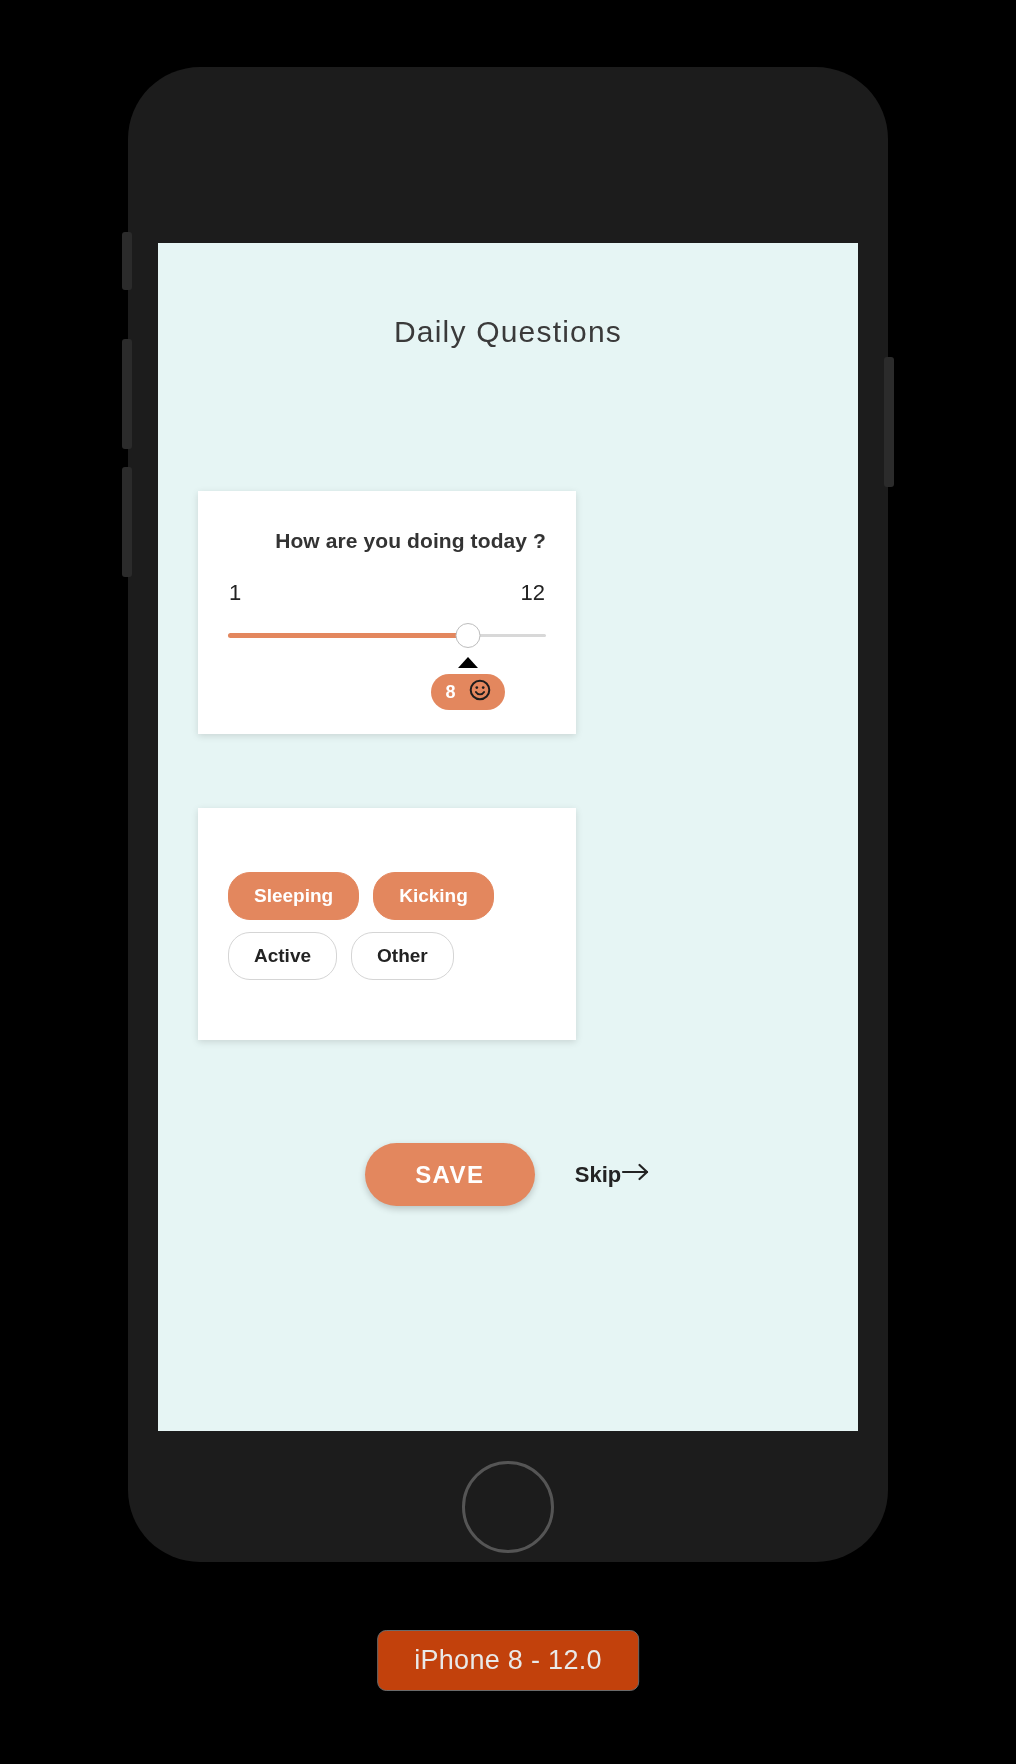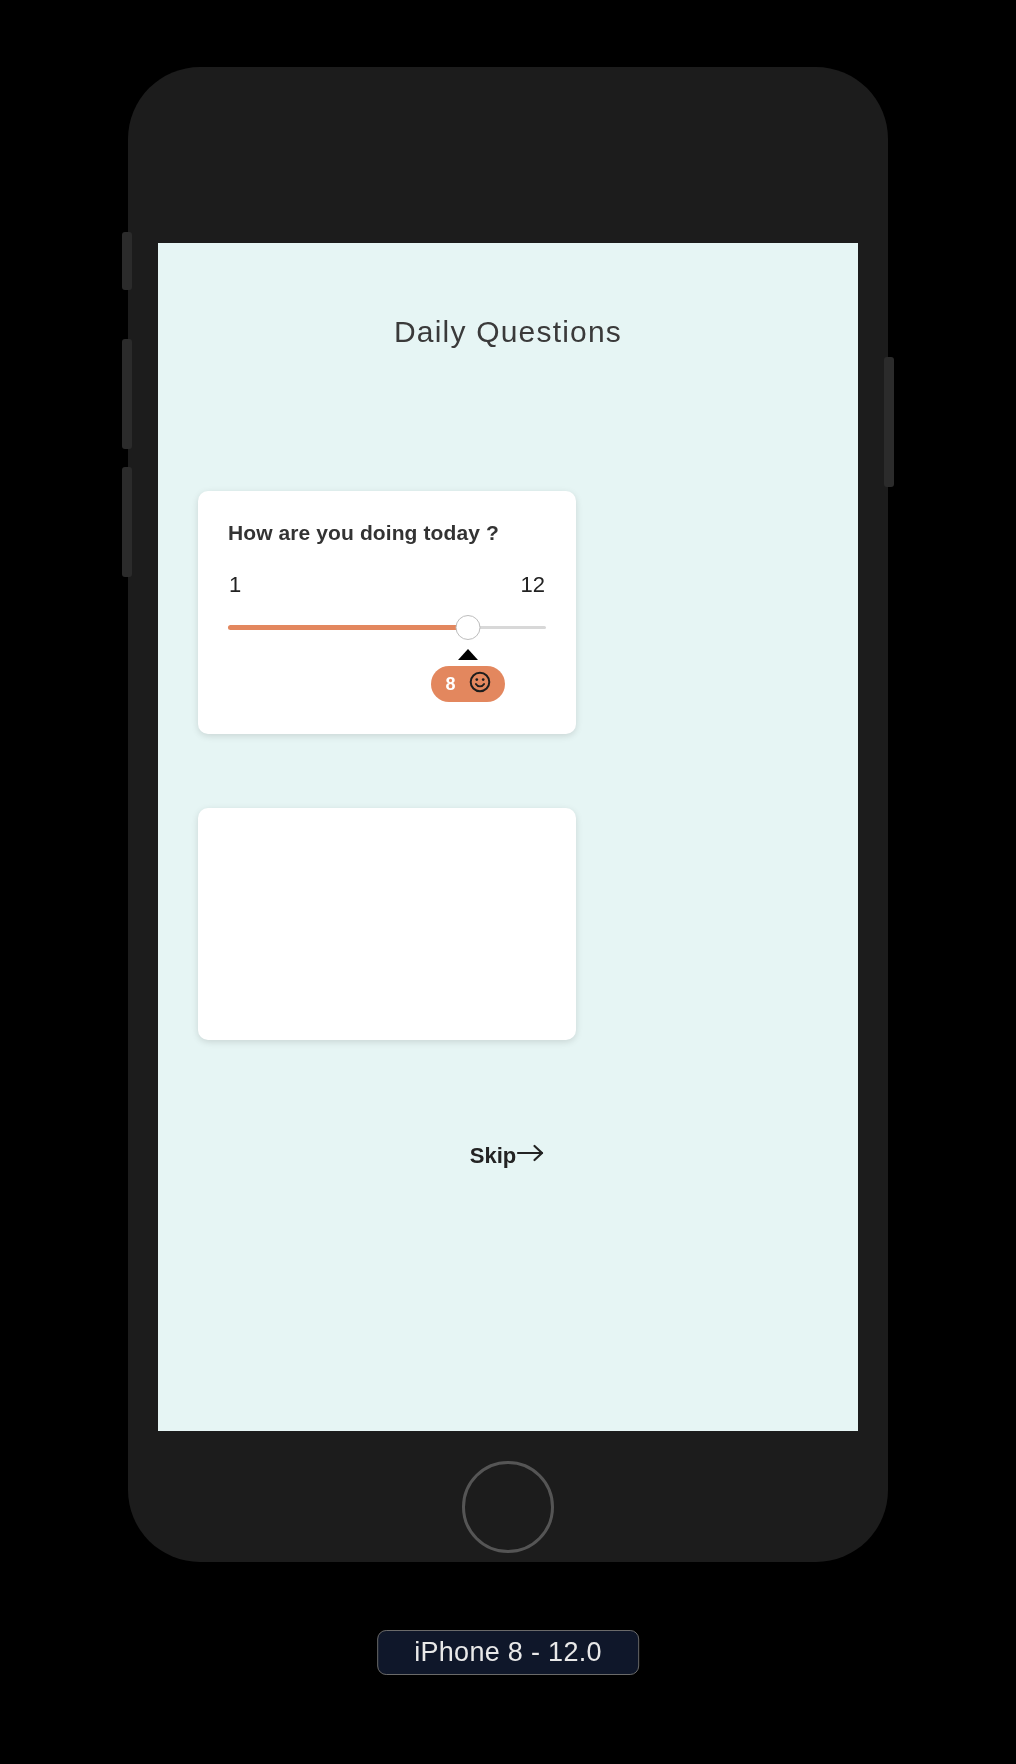--- a/index.html
+++ b/index.html
@@ -118,24 +118,25 @@
     color: #3a3a3a;
     letter-spacing: 1.2px;
   }
 
   
   .card {
     position: absolute;
     left: 40px;
     width: 378px;
     background: #ffffff;
-    border-radius: 10px;
+    border-radius: 0;
     box-shadow: 0 2px 7px rgba(0,0,0,0.13);
     box-sizing: border-box;
-    padding: 30px 30px 0 30px;
+    padding: 38px 30px 0 30px;
+    text-align: right;
   }
   .card-mood  { top: 248px; height: 243px; }
   .card-baby  { top: 565px; height: 232px; }
 
   .card-question {
     font-size: 21px;
     font-weight: bold;
     color: #333333;
     letter-spacing: 0.1px;
   }
@@ -285,26 +286,26 @@
     border-radius: 50%;
     box-sizing: border-box;
   }
 
   
   .device-label {
     position: absolute;
     left: 50%;
     transform: translateX(-50%);
     top: 1630px;
-    background: #0f172a;
+    background: #c2410c;
     border: 1.5px solid #6a6a6a;
     border-radius: 9px;
     color: #e9e9e9;
     font-size: 27px;
-    padding: 6px 36px;
+    padding: 14px 36px;
     letter-spacing: 0.3px;
   }
 </style>
 </head>
 <body>
 
 <div class="phone-frame">
 
   <div class="side-btn silent"></div>
   <div class="side-btn vol-up"></div>
@@ -337,23 +338,30 @@
               <circle cx="7.8" cy="8.6" r="1.35" fill="#1d1d1d"></circle>
               <circle cx="14.2" cy="8.6" r="1.35" fill="#1d1d1d"></circle>
               <path d="M6.9 13.1 A4.8 4.8 0 0 0 15.1 13.1" fill="none" stroke="#1d1d1d" stroke-width="1.9" stroke-linecap="round"></path>
             </svg>
           </span>
         </div>
       </div>
     </div>
 
     <div class="card card-baby">
+      <div class="chips" id="baby-chips">
+          <div class="chip selected"><span>Sleeping</span></div>
+          <div class="chip selected"><span>Kicking</span></div>
+          <div class="chip unselected"><span>Active</span></div>
+          <div class="chip unselected"><span>Other</span></div>
+        </div>
     </div>
 
     <div class="actions">
+      <button class="save-button">SAVE</button>
       <div class="skip-link">
         <span>Skip</span>
         <span class="arrow-icon">
           <svg width="30" height="20" viewBox="0 0 30 20">
             <path d="M2 10 H26" stroke="#232323" stroke-width="2.2" stroke-linecap="round"></path>
             <path d="M18.5 3 L26 10 L18.5 17" fill="none" stroke="#232323" stroke-width="2.2" stroke-linecap="round" stroke-linejoin="round"></path>
           </svg>
         </span>
       </div>
     </div>

